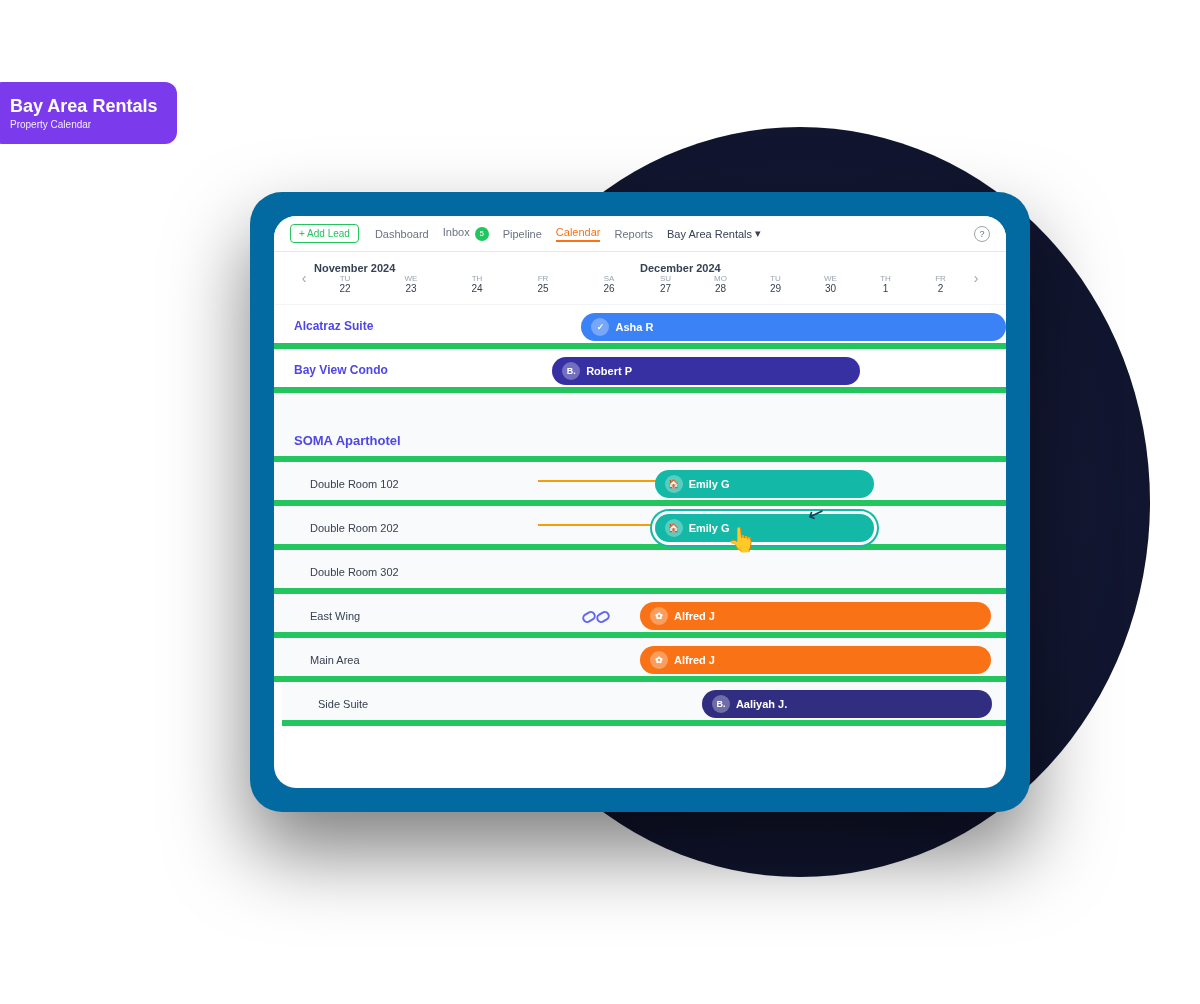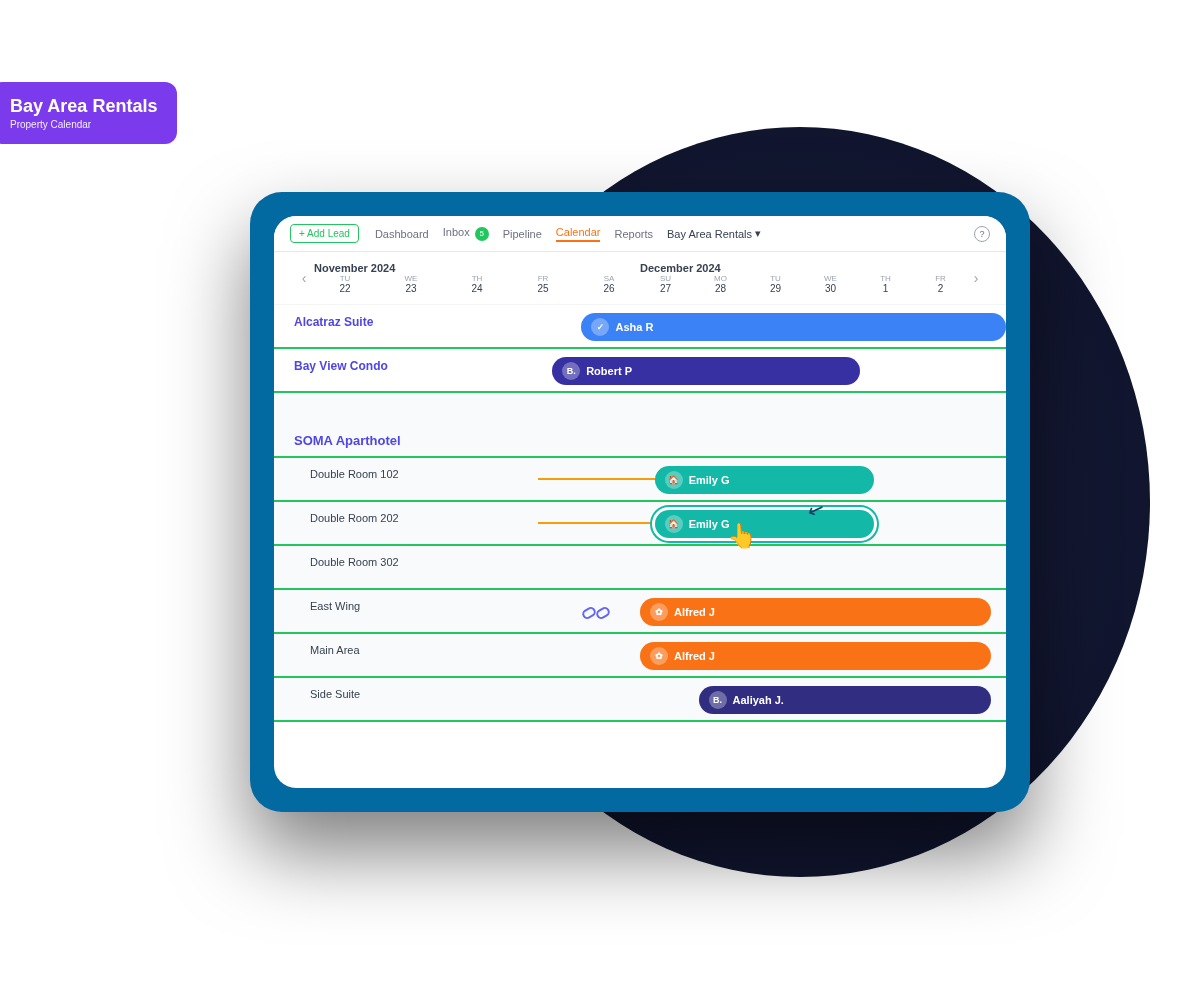--- a/index.html
+++ b/index.html
@@ -196,23 +196,23 @@
     
     .properties-area {
       flex: 1;
       overflow-y: auto;
       padding: 0;
       position: relative;
     }
 
     .property-row {
       display: flex;
-      align-items: flex-start;
+      align-items: flex-end;
       padding: 10px 20px;
-      border-bottom: 2px solid #22c55e;
+      border-bottom: 6px solid #22c55e;
       position: relative;
       min-height: 44px;
     }
 
     .property-row.group-header {
       background: #f9fafb;
       padding: 8px 20px;
     }
 
     .property-row.sub-item {
@@ -469,21 +469,21 @@
         </div>
 
         <div class="property-row sub-item" style="position:relative;">
           <span class="property-name sub">Main Area</span>
           <div class="booking-bar orange-red" style="left: 50%; width: 48%; top: 8px;">
             <div class="booking-icon">✿</div>
             <span>Alfred J</span>
           </div>
         </div>
 
-        <div class="property-row sub-item" style="position:relative;">
+        <div class="property-row sub-item" style="position:relative;margin-left:8px;">
           <span class="property-name sub">Side Suite</span>
           <div class="booking-bar dark-navy" style="left: 58%; width: 40%; top: 8px;">
             <div class="booking-icon">B.</div>
             <span>Aaliyah J.</span>
           </div>
         </div>
 
       </div>
     </div>
   </div>

